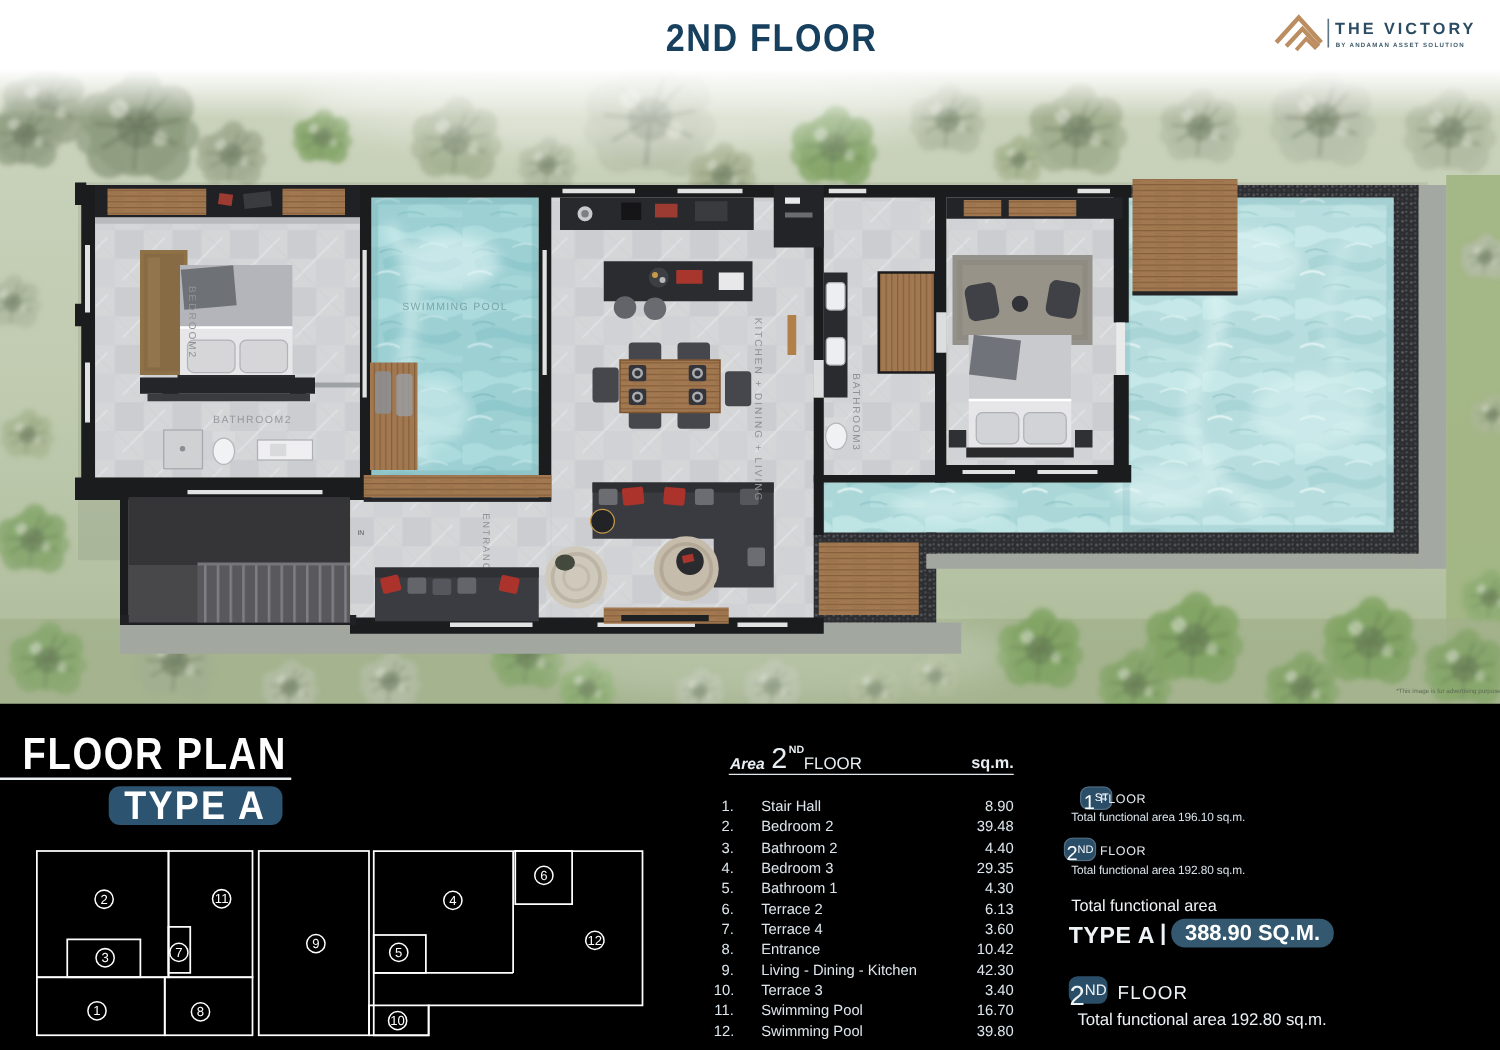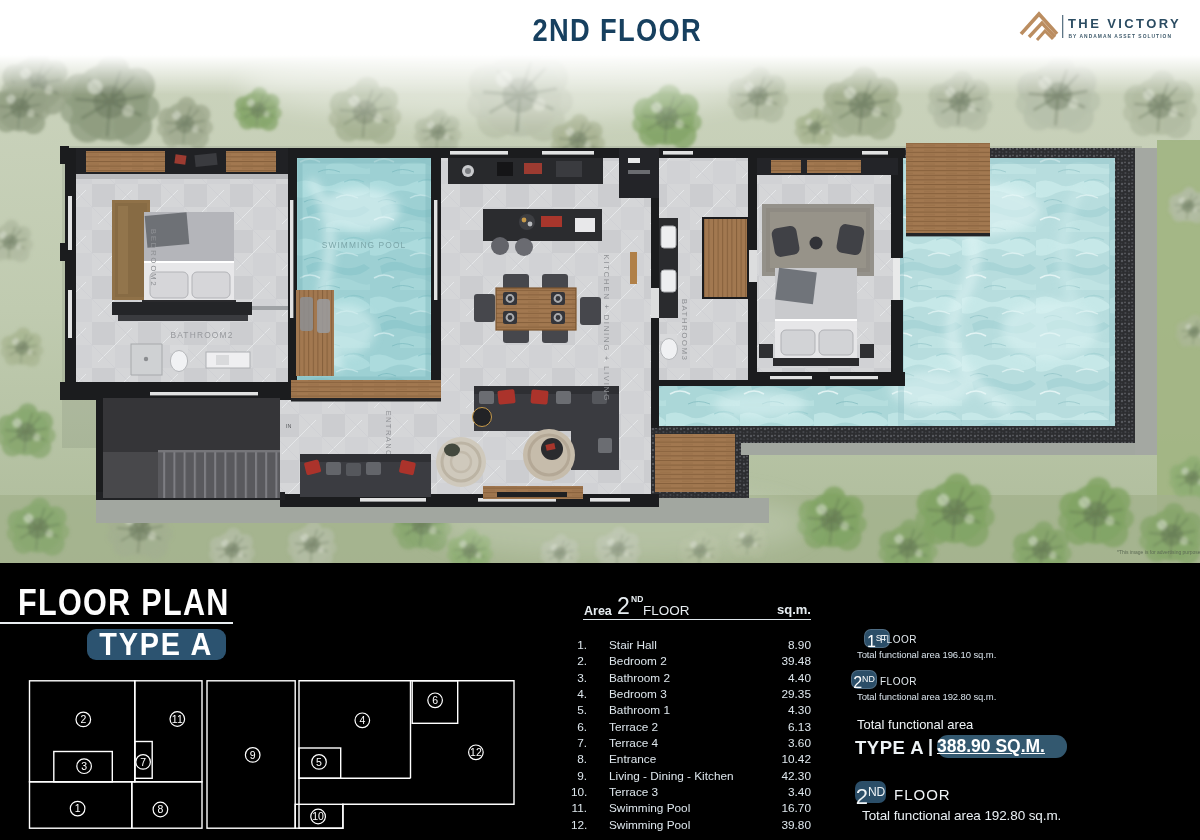--- a/index.html
+++ b/index.html
@@ -18,41 +18,41 @@
   transform:scaleX(.85);transform-origin:left top;}
 #fpline{position:absolute;left:0;top:59px;width:233px;height:2px;background:#e8edf0;}
 #typea{position:absolute;left:87px;top:66px;width:139px;height:31px;border-radius:9px;
   background:#2c5370;color:#fff;font-size:32px;font-weight:bold;letter-spacing:2px;
   text-align:center;line-height:30px;}
 #typea span{display:inline-block;transform:scaleX(.9);}
 #schem{position:absolute;left:0;top:0;}
 
 #tbl{position:absolute;left:571px;top:30px;width:242px;color:#e7edf1;}
 #tblhead{position:relative;height:27px;}
-#tblhead .a{position:absolute;left:13px;top:10.5px;font-size:12.5px;font-weight:bold;}
+#tblhead .a{position:absolute;left:13px;top:10.5px;font-size:12.5px;font-weight:bold;font-style:italic;}
 #tblhead .b{position:absolute;left:46px;top:0px;font-size:23px;font-weight:normal;}
 #tblhead .c{position:absolute;left:60px;top:1px;font-size:8.5px;font-weight:bold;}
 #tblhead .d{position:absolute;left:72px;top:9.5px;font-size:13.5px;}
 #tblhead .e{position:absolute;right:2px;top:9px;font-size:13px;font-weight:bold;text-align:center;}
 #tblrule{position:absolute;left:12px;top:26px;width:228px;height:1.2px;background:#dfe7ec;}
 #rows{position:absolute;left:0px;top:44px;width:242px;font-size:11.8px;color:#dde6ec;}
 #rows .r{height:16.35px;line-height:16.35px;white-space:nowrap;}
 #rows .n{display:inline-block;width:16px;text-align:right;}
 #rows .t{margin-left:22px;}
 #rows .v{float:right;margin-right:2px;}
 
 #rcol{position:absolute;left:840px;top:0;width:360px;color:#eef3f6;}
 .badge{position:absolute;background:#2b4e68;border:1px solid rgba(220,232,240,.2);
   border-radius:7px;color:#fff;text-align:center;}
 .flo{position:absolute;font-size:10px;letter-spacing:.5px;color:#e4ebf0;}
 .tot{position:absolute;font-size:9.5px;letter-spacing:-.1px;color:#d7e1e9;}
 #tfa{position:absolute;left:17px;top:154px;font-size:13px;color:#f0f4f7;}
 #typeline{position:absolute;left:15px;top:174px;font-size:18.5px;font-weight:bold;letter-spacing:.5px;}
 #sqpill{position:absolute;left:97px;top:172px;width:130px;height:23px;border-radius:11px;
-  background:#33586f;color:#fff;font-size:17.5px;font-weight:bold;line-height:23px;text-decoration:underline;}
+  background:#33586f;color:#fff;font-size:17.5px;font-weight:bold;text-align:center;line-height:23px;}
 #big2{position:absolute;left:15px;top:218px;width:31px;height:22px;background:#2b4e68;
   border-radius:7px;text-align:center;}
 #bigfloor{position:absolute;left:54px;top:223px;font-size:15px;letter-spacing:1px;color:#f0f4f7;}
 #bigtot{position:absolute;left:22px;top:245px;font-size:13.5px;letter-spacing:-.1px;color:#eaf0f4;}
 sup.s{font-size:55%;vertical-align:super;}
 </style>
 </head>
 <body>
 <div id="page">
 

